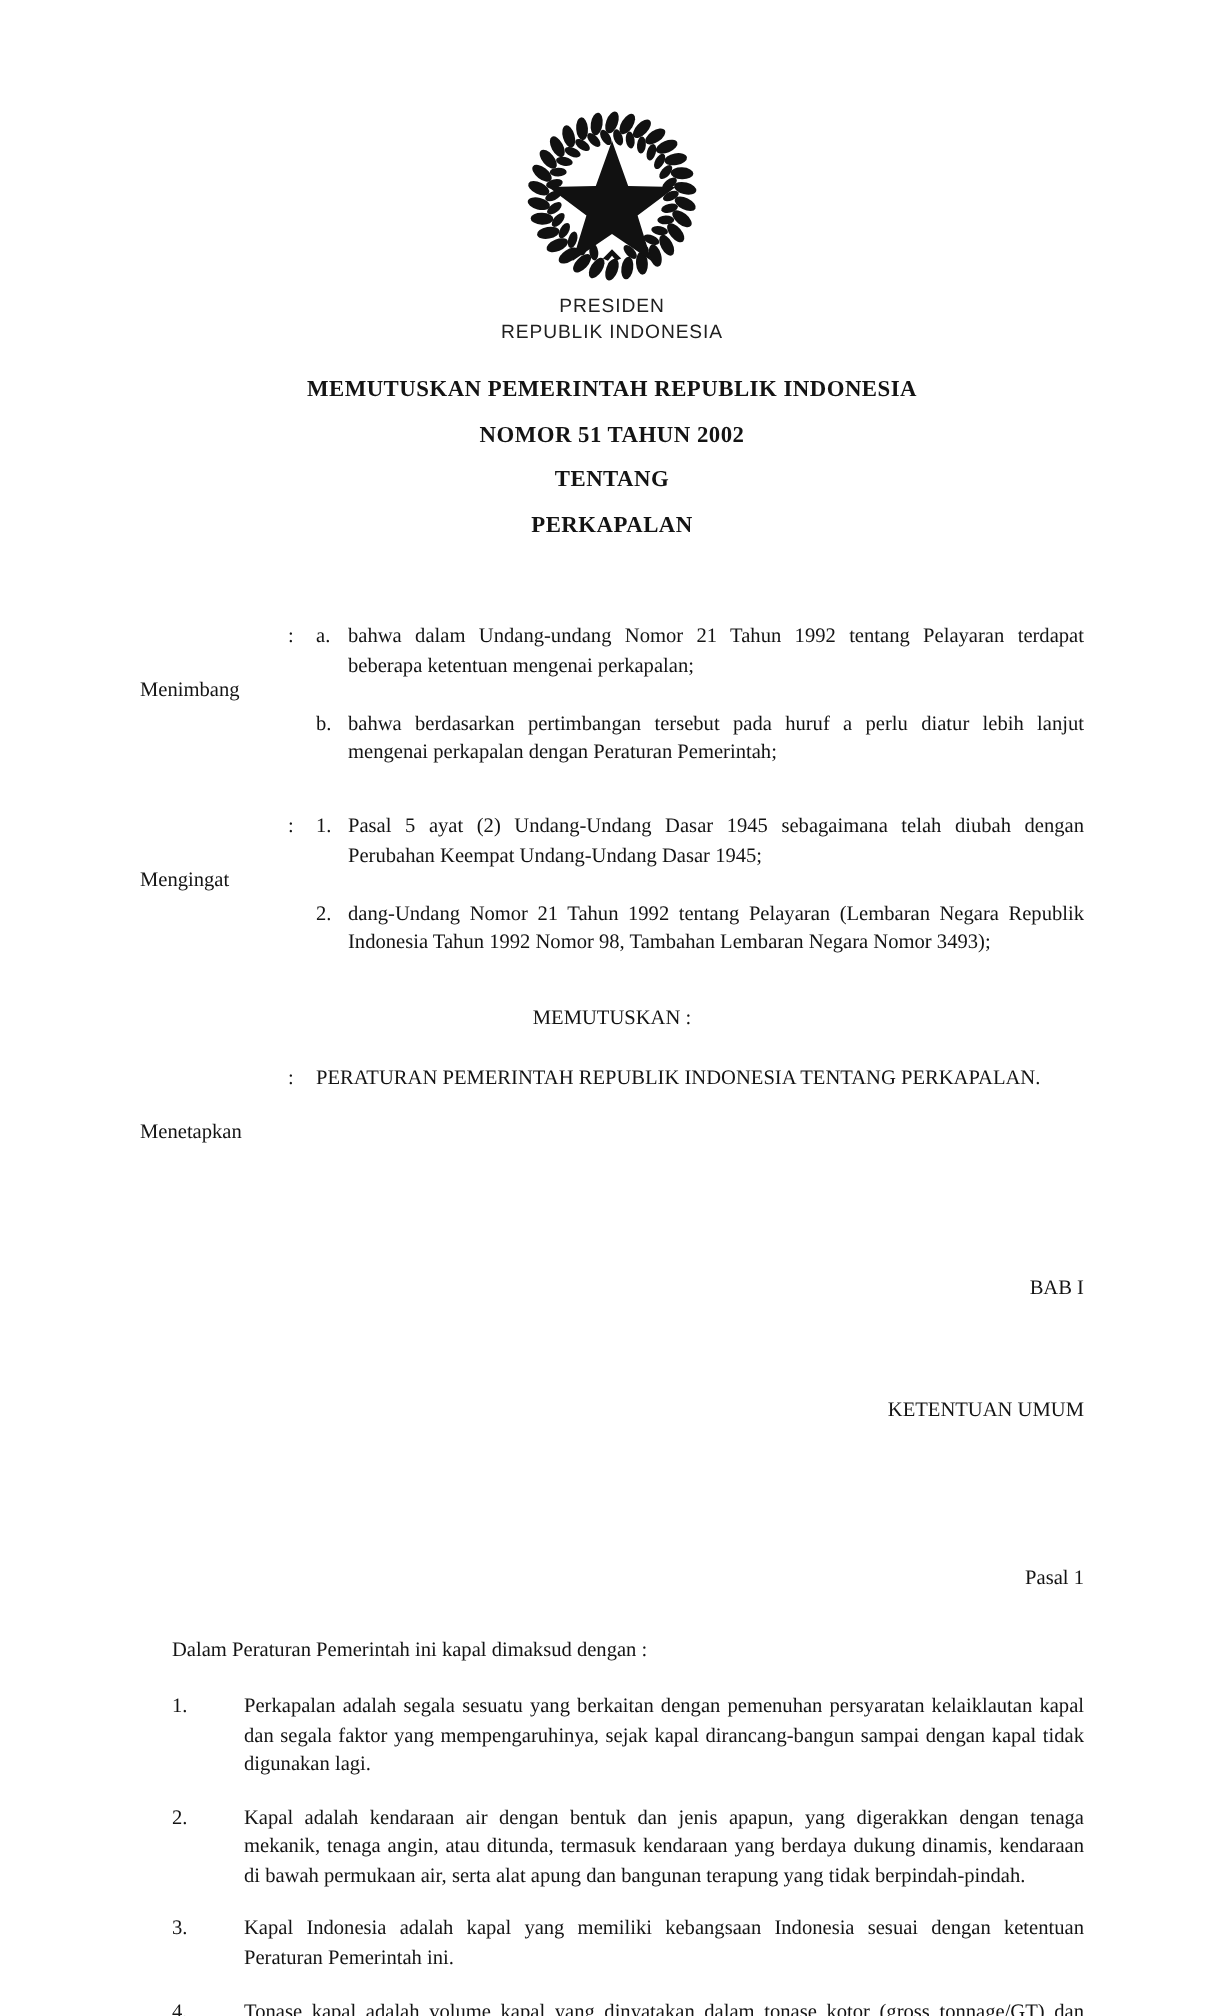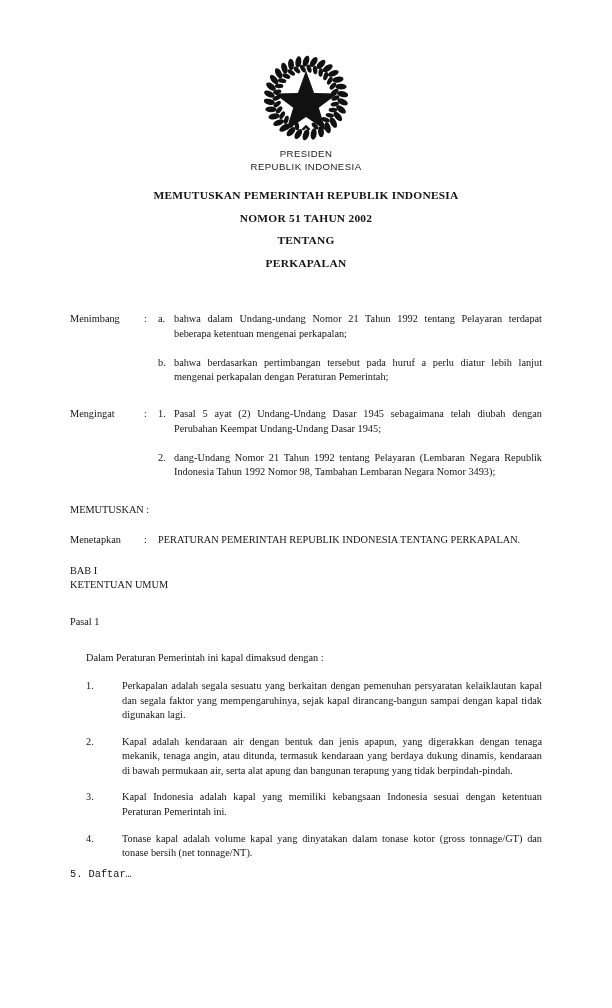--- a/index.html
+++ b/index.html
@@ -73,20 +73,21 @@
   .clause {
     display: flex;
     align-items: flex-start;
     font-size: 10.3px;
     line-height: 14.6px;
   }
   .clause-label {
     width: 74px;
     flex: 0 0 74px;
     white-space: nowrap;
+    margin-top: 27px;
   }
   .clause-colon {
     width: 14px;
     flex: 0 0 14px;
   }
   .clause-items {
     flex: 1 1 auto;
   }
 
   .sub-item {
@@ -102,34 +103,36 @@
     flex: 1 1 auto;
     text-align: justify;
     text-justify: inter-word;
   }
   .sub-item + .sub-item { margin-top: 14.6px; }
 
   .gap-lg { height: 22px; }
   .gap-md { height: 16px; }
 
   .centered {
+    text-align: center;
     font-size: 10.3px;
     line-height: 15px;
   }
 
   .menetapkan-text {
     flex: 1 1 auto;
     text-align: justify;
     text-justify: inter-word;
   }
 
   .heading-center {
-    text-align: left;
+    text-align: right;
     font-size: 10.3px;
     line-height: 14.6px;
+    margin-top: 47px;
   }
 
   .intro-line {
     margin-left: 16px;
     font-size: 10.3px;
     line-height: 14.6px;
   }
 
   .num-list {
     margin-top: 13px;

